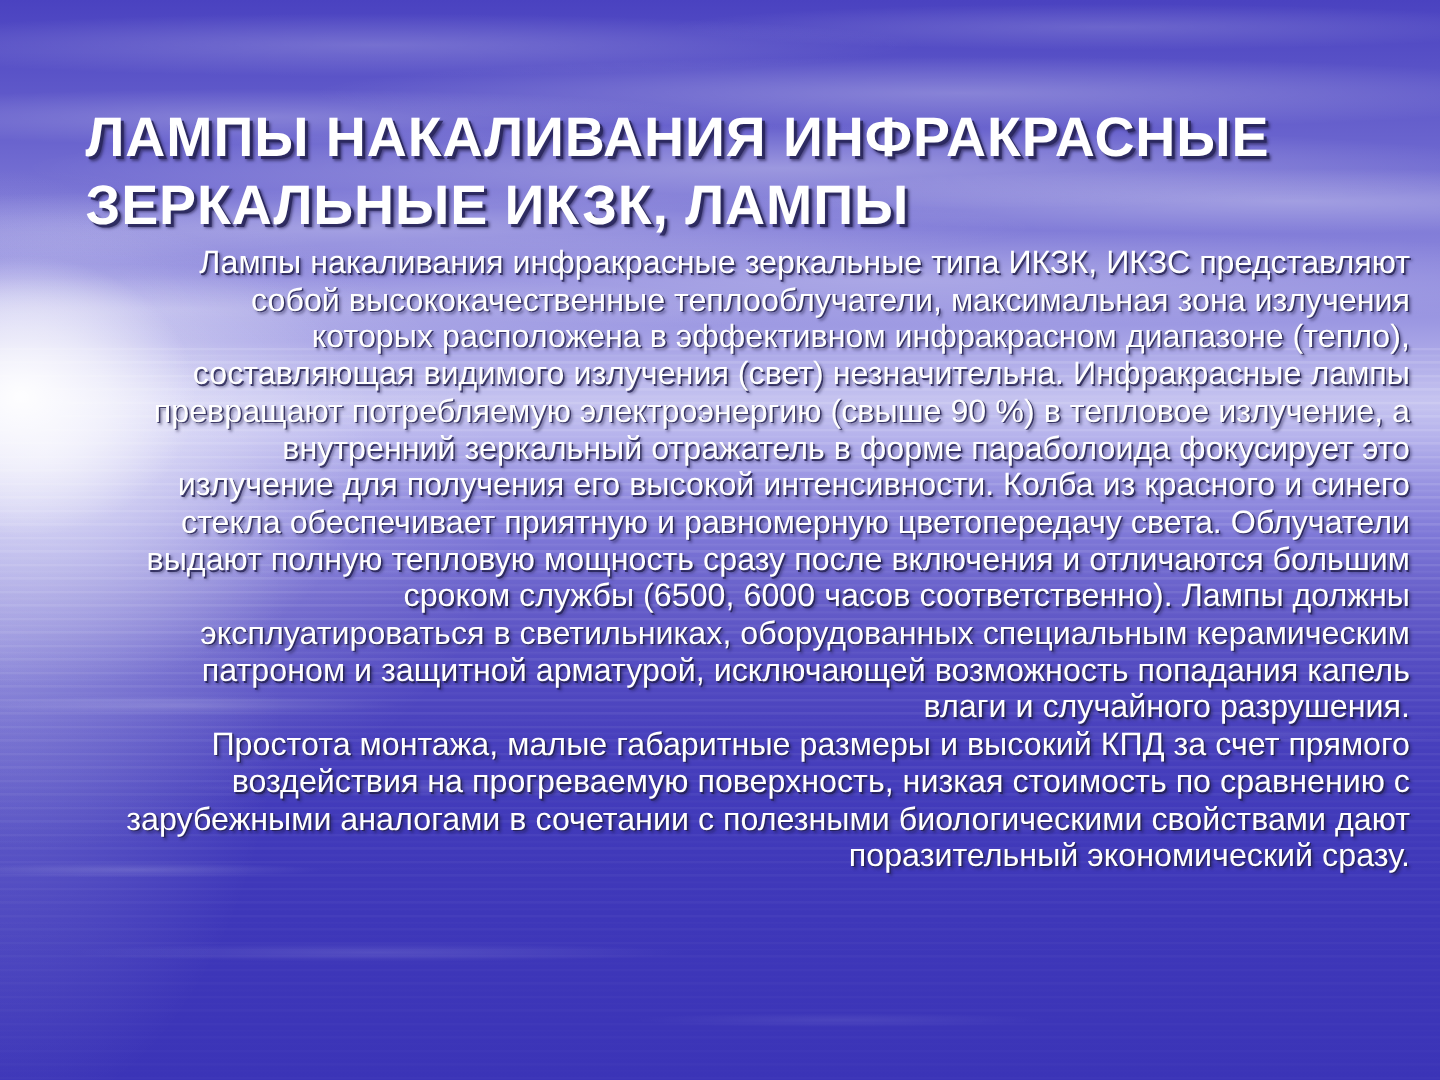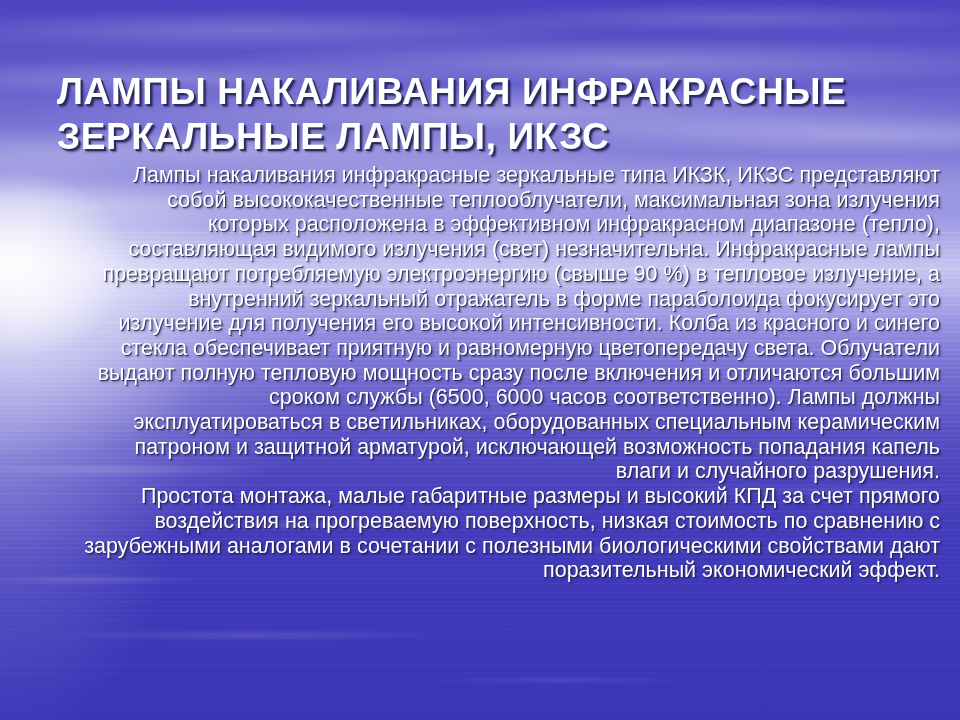--- a/index.html
+++ b/index.html
@@ -133,22 +133,22 @@
   <div class="bg-layer bg-sky"></div>
   <div class="bg-layer bg-clouds"></div>
   <div class="bg-layer bg-glare"></div>
   <div class="bg-layer bg-ripples"></div>
   <div class="bg-layer bg-swell"></div>
 
   <div class="content">
 
     <h1 id="title">
       <span class="tline">ЛАМПЫ НАКАЛИВАНИЯ ИНФРАКРАСНЫЕ</span>
-      <span class="tline">ЗЕРКАЛЬНЫЕ ЛАМПЫ, ИКЗС</span>
+      <span class="tline">ЗЕРКАЛЬНЫЕ ИКЗК, ЛАМПЫ</span>
     </h1>
 
     <div id="body">
       <p>Лампы накаливания инфракрасные зеркальные типа ИКЗК, ИКЗС представляют собой высококачественные теплооблучатели, максимальная зона излучения которых расположена в эффективном инфракрасном диапазоне (тепло), составляющая видимого излучения (свет) незначительна. Инфракрасные лампы превращают потребляемую электроэнергию (свыше 90 %) в тепловое излучение, а внутренний зеркальный отражатель в форме параболоида фокусирует это излучение для получения его высокой интенсивности. Колба из красного и синего стекла обеспечивает приятную и равномерную цветопередачу света. Облучатели выдают полную тепловую мощность сразу после включения и отличаются большим сроком службы (6500, 6000 часов соответственно). Лампы должны эксплуатироваться в светильниках, оборудованных специальным керамическим патроном и защитной арматурой, исключающей возможность попадания капель влаги и случайного разрушения.</p>
-      <p>Простота монтажа, малые габаритные размеры и высокий КПД за счет прямого воздействия на прогреваемую поверхность, низкая стоимость по сравнению с зарубежными аналогами в сочетании с полезными биологическими свойствами дают поразительный экономический эффект.</p>
+      <p>Простота монтажа, малые габаритные размеры и высокий КПД за счет прямого воздействия на прогреваемую поверхность, низкая стоимость по сравнению с зарубежными аналогами в сочетании с полезными биологическими свойствами дают поразительный экономический сразу.</p>
     </div>
 
   </div>
 </div>
 
 </body></html>

